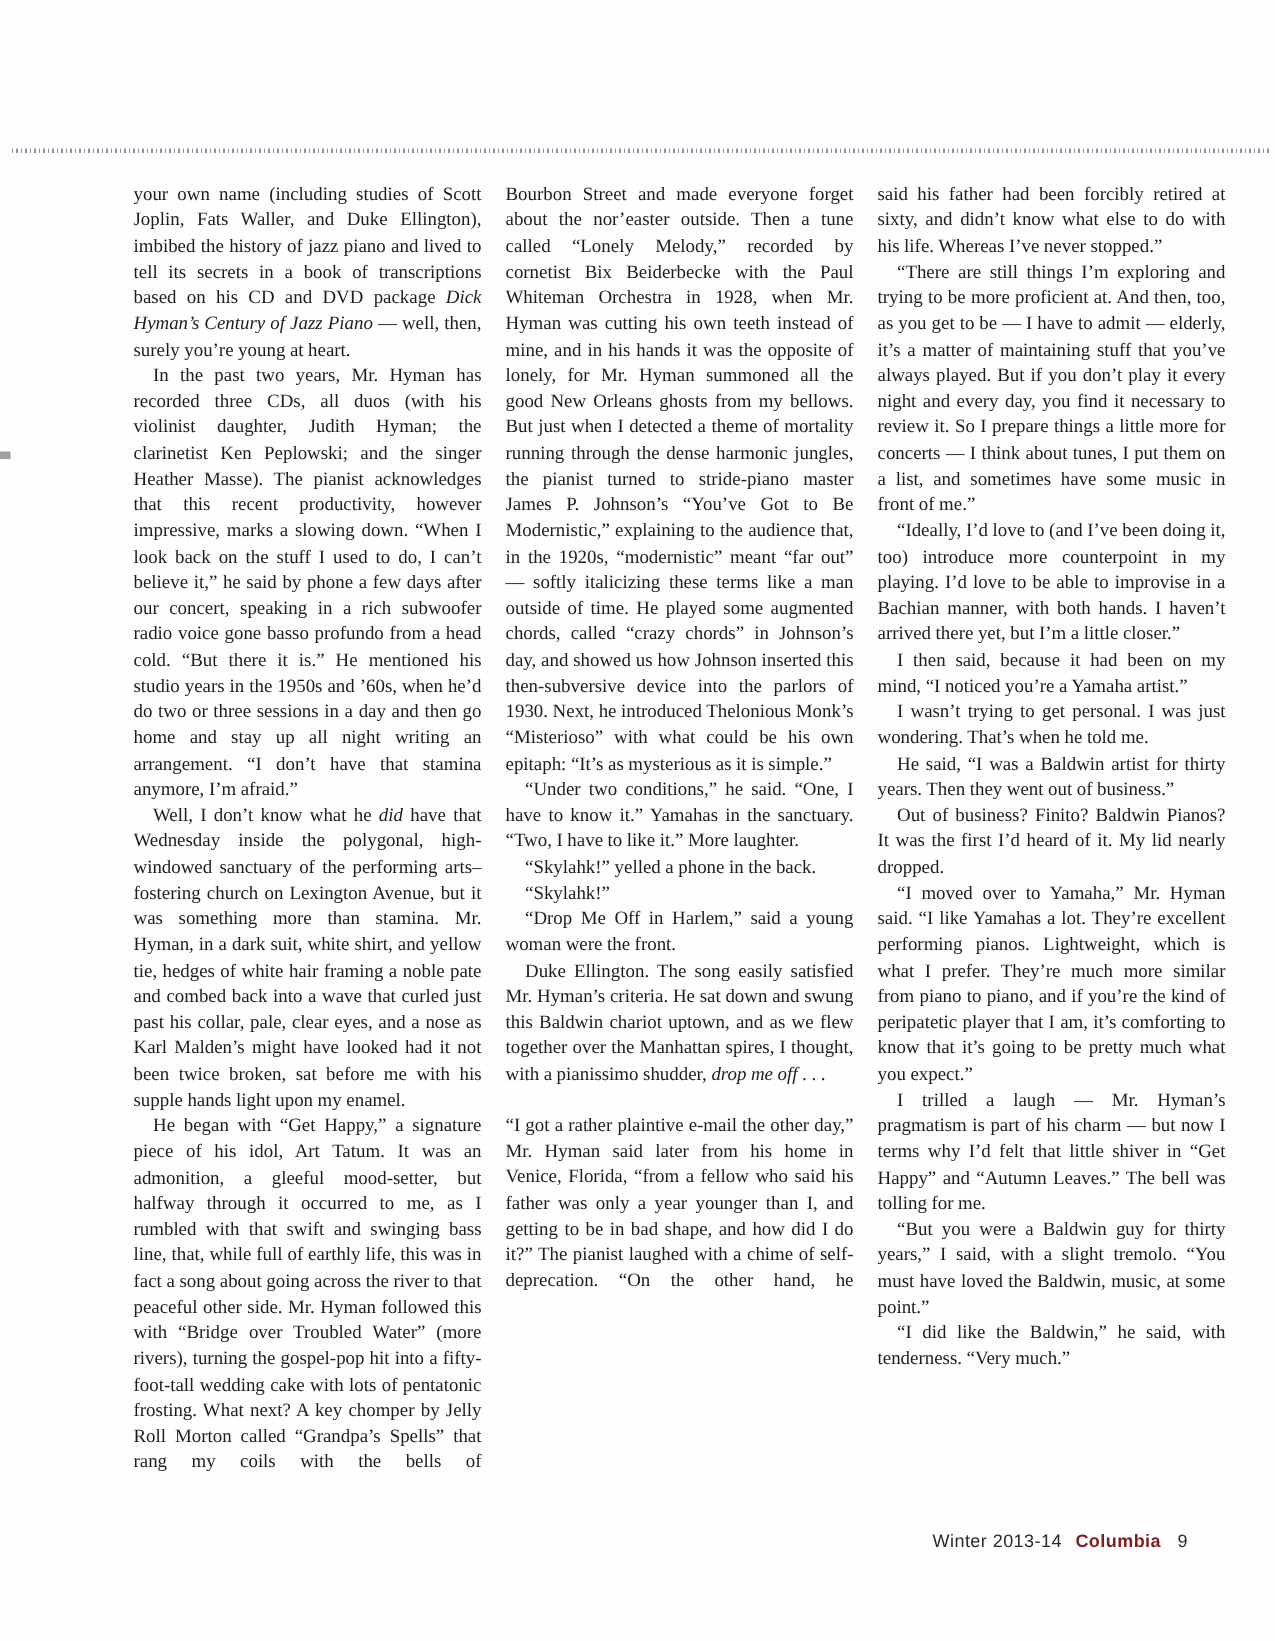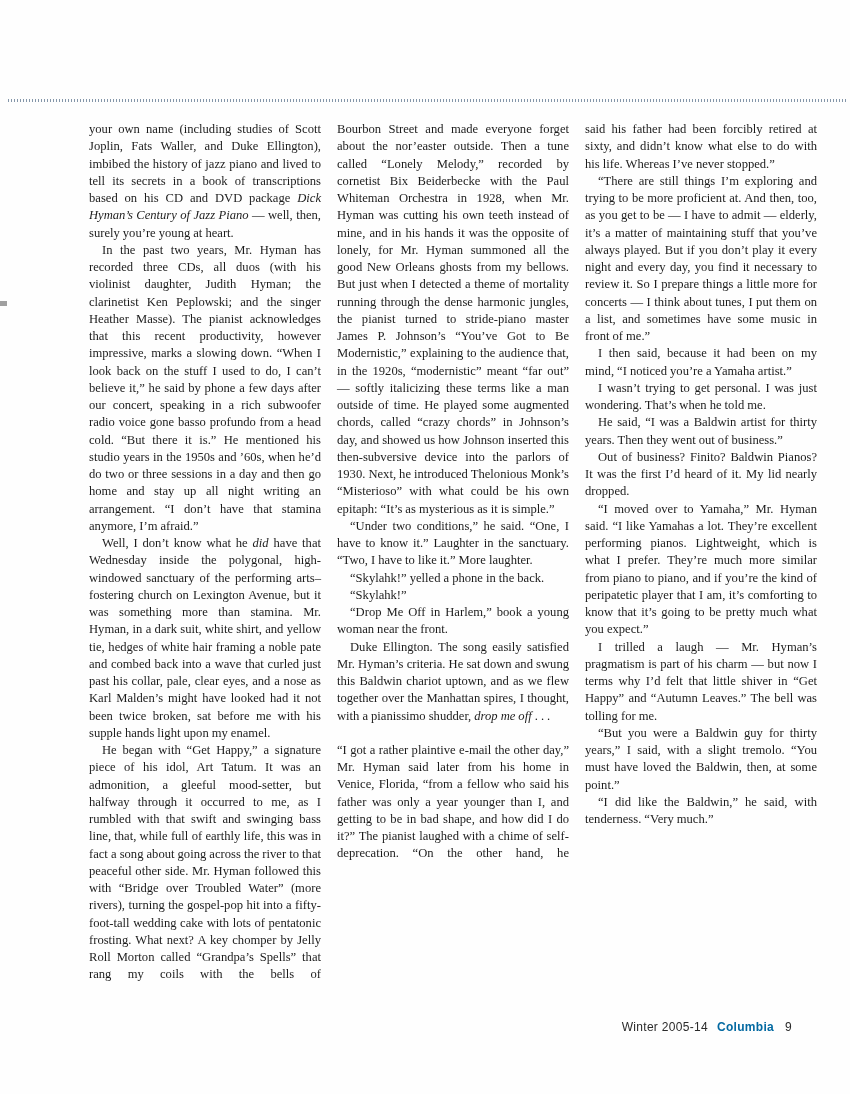--- a/index.html
+++ b/index.html
@@ -58,56 +58,57 @@
     top: 1020px;
     left: 562px;
     width: 230px;
     text-align: right;
     font-family: "Liberation Sans", sans-serif;
     font-size: 12px;
     letter-spacing: 0.3px;
     color: #2a2a2a;
     white-space: nowrap;
   }
-  .footer .brand { font-weight: bold; margin-left: 9px; color: #0369a1; }
+  .footer .brand { font-weight: bold; margin-left: 9px; color: #7f1d1d; }
   .footer .pageno { margin-left: 11px; }
 </style>
 </head>
 <body>
 
 <div class="page">
   <div class="dotted-rule" style="--rule-color: #8496a9;"></div>
   <div class="artifact"></div>
 
   <div class="columns">
     <div class="col">
         <p><span>your own name (including studies of Scott Joplin, Fats Waller, and Duke Ellington), imbibed the history of jazz piano and lived to tell its secrets in a book of transcriptions based on his CD and DVD package </span><em>Dick Hyman’s Century of Jazz Piano</em><span> — well, then, surely you’re young at heart.</span></p>
         <p class="indent"><span>In the past two years, Mr. Hyman has recorded three CDs, all duos (with his violinist daughter, Judith Hyman; the clarinetist Ken Peplowski; and the singer Heather Masse). The pianist acknowledges that this recent productivity, however impressive, marks a slowing down. “When I look back on the stuff I used to do, I can’t believe it,” he said by phone a few days after our concert, speaking in a rich subwoofer radio voice gone basso profundo from a head cold. “But there it is.” He mentioned his studio years in the 1950s and ’60s, when he’d do two or three sessions in a day and then go home and stay up all night writing an arrangement. “I don’t have that stamina anymore, I’m afraid.”</span></p>
         <p class="indent"><span>Well, I don’t know what he </span><em>did</em><span> have that Wednesday inside the polygonal, high-windowed sanctuary of the performing arts–fostering church on Lexington Avenue, but it was something more than stamina. Mr. Hyman, in a dark suit, white shirt, and yellow tie, hedges of white hair framing a noble pate and combed back into a wave that curled just past his collar, pale, clear eyes, and a nose as Karl Malden’s might have looked had it not been twice broken, sat before me with his supple hands light upon my enamel.</span></p>
         <p class="indent cont"><span>He began with “Get Happy,” a signature piece of his idol, Art Tatum. It was an admonition, a gleeful mood-setter, but halfway through it occurred to me, as I rumbled with that swift and swinging bass line, that, while full of earthly life, this was in fact a song about going across the river to that peaceful other side. Mr. Hyman followed this with “Bridge over Troubled Water” (more rivers), turning the gospel-pop hit into a fifty-foot-tall wedding cake with lots of pentatonic frosting. What next? A key chomper by Jelly Roll Morton called “Grandpa’s Spells” that rang my coils with the bells of</span></p>
       </div>
     <div class="col">
         <p><span>Bourbon Street and made everyone forget about the nor’easter outside. Then a tune called “Lonely Melody,” recorded by cornetist Bix Beiderbecke with the Paul Whiteman Orchestra in 1928, when Mr. Hyman was cutting his own teeth instead of mine, and in his hands it was the opposite of lonely, for Mr. Hyman summoned all the good New Orleans ghosts from my bellows. But just when I detected a theme of mortality running through the dense harmonic jungles, the pianist turned to stride-piano master James P. Johnson’s “You’ve Got to Be Modernistic,” explaining to the audience that, in the 1920s, “modernistic” meant “far out” — softly italicizing these terms like a man outside of time. He played some augmented chords, called “crazy chords” in Johnson’s day, and showed us how Johnson inserted this then-subversive device into the parlors of 1930. Next, he introduced Thelonious Monk’s “Misterioso” with what could be his own epitaph: “It’s as mysterious as it is simple.”</span></p>
-        <p class="indent"><span>“Under two conditions,” he said. “One, I have to know it.” Laughter in the sanctuary. “Two, I have to like it.” More laughter.</span></p>
+        <p class="indent"><span>“Under two conditions,” he said. “One, I have to know it.” Yamahas in the sanctuary. “Two, I have to like it.” More laughter.</span></p>
         <p class="indent"><span>“Skylahk!” yelled a phone in the back.</span></p>
         <p class="indent"><span>“Skylahk!”</span></p>
-        <p class="indent"><span>“Drop Me Off in Harlem,” book a young woman near the front.</span></p>
+        <p class="indent"><span>“Drop Me Off in Harlem,” said a young woman were the front.</span></p>
         <p class="indent"><span>Duke Ellington. The song easily satisfied Mr. Hyman’s criteria. He sat down and swung this Baldwin chariot uptown, and as we flew together over the Manhattan spires, I thought, with a pianissimo shudder, </span><em>drop me off</em><span> . . .</span></p>
         <p class="cont section-break"><span>“I got a rather plaintive e-mail the other day,” Mr. Hyman said later from his home in Venice, Florida, “from a fellow who said his father was only a year younger than I, and getting to be in bad shape, and how did I do it?” The pianist laughed with a chime of self-deprecation. “On the other hand, he</span></p>
       </div>
     <div class="col">
         <p><span>said his father had been forcibly retired at sixty, and didn’t know what else to do with his life. Whereas I’ve never stopped.”</span></p>
         <p class="indent"><span>“There are still things I’m exploring and trying to be more proficient at. And then, too, as you get to be — I have to admit — elderly, it’s a matter of maintaining stuff that you’ve always played. But if you don’t play it every night and every day, you find it necessary to review it. So I prepare things a little more for concerts — I think about tunes, I put them on a list, and sometimes have some music in front of me.”</span></p>
+        <p class="indent"><span>“Ideally, I’d love to (and I’ve been doing it, too) introduce more counterpoint in my playing. I’d love to be able to improvise in a Bachian manner, with both hands. I haven’t arrived there yet, but I’m a little closer.”</span></p>
         <p class="indent"><span>I then said, because it had been on my mind, “I noticed you’re a Yamaha artist.”</span></p>
         <p class="indent"><span>I wasn’t trying to get personal. I was just wondering. That’s when he told me.</span></p>
         <p class="indent"><span>He said, “I was a Baldwin artist for thirty years. Then they went out of business.”</span></p>
         <p class="indent"><span>Out of business? Finito? Baldwin Pianos? It was the first I’d heard of it. My lid nearly dropped.</span></p>
         <p class="indent"><span>“I moved over to Yamaha,” Mr. Hyman said. “I like Yamahas a lot. They’re excellent performing pianos. Lightweight, which is what I prefer. They’re much more similar from piano to piano, and if you’re the kind of peripatetic player that I am, it’s comforting to know that it’s going to be pretty much what you expect.”</span></p>
         <p class="indent"><span>I trilled a laugh — Mr. Hyman’s pragmatism is part of his charm — but now I terms why I’d felt that little shiver in “Get Happy” and “Autumn Leaves.” The bell was tolling for me.</span></p>
-        <p class="indent"><span>“But you were a Baldwin guy for thirty years,” I said, with a slight tremolo. “You must have loved the Baldwin, then, at some point.”</span></p>
+        <p class="indent"><span>“But you were a Baldwin guy for thirty years,” I said, with a slight tremolo. “You must have loved the Baldwin, music, at some point.”</span></p>
         <p class="indent"><span>“I did like the Baldwin,” he said, with tenderness. “Very much.”</span></p>
       </div>
   </div>
 
   <div class="footer">
-    <span>Winter 2005-14</span><span class="brand">Columbia</span><span class="pageno">9</span>
+    <span>Winter 2013-14</span><span class="brand">Columbia</span><span class="pageno">9</span>
   </div>
 </div>
 
 </body></html>

